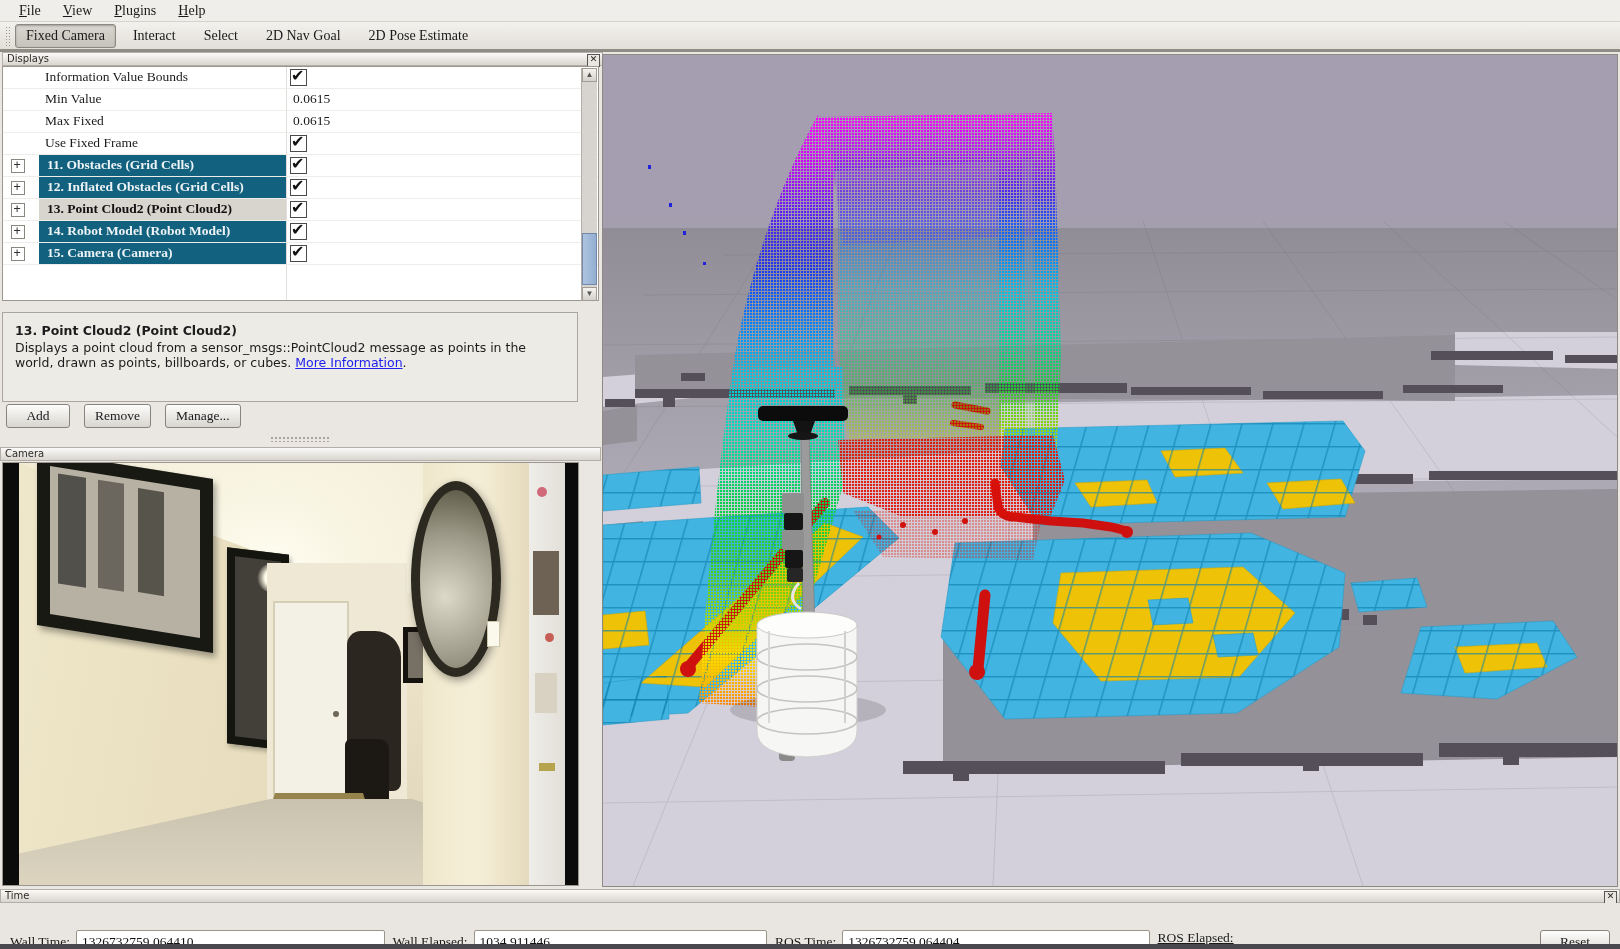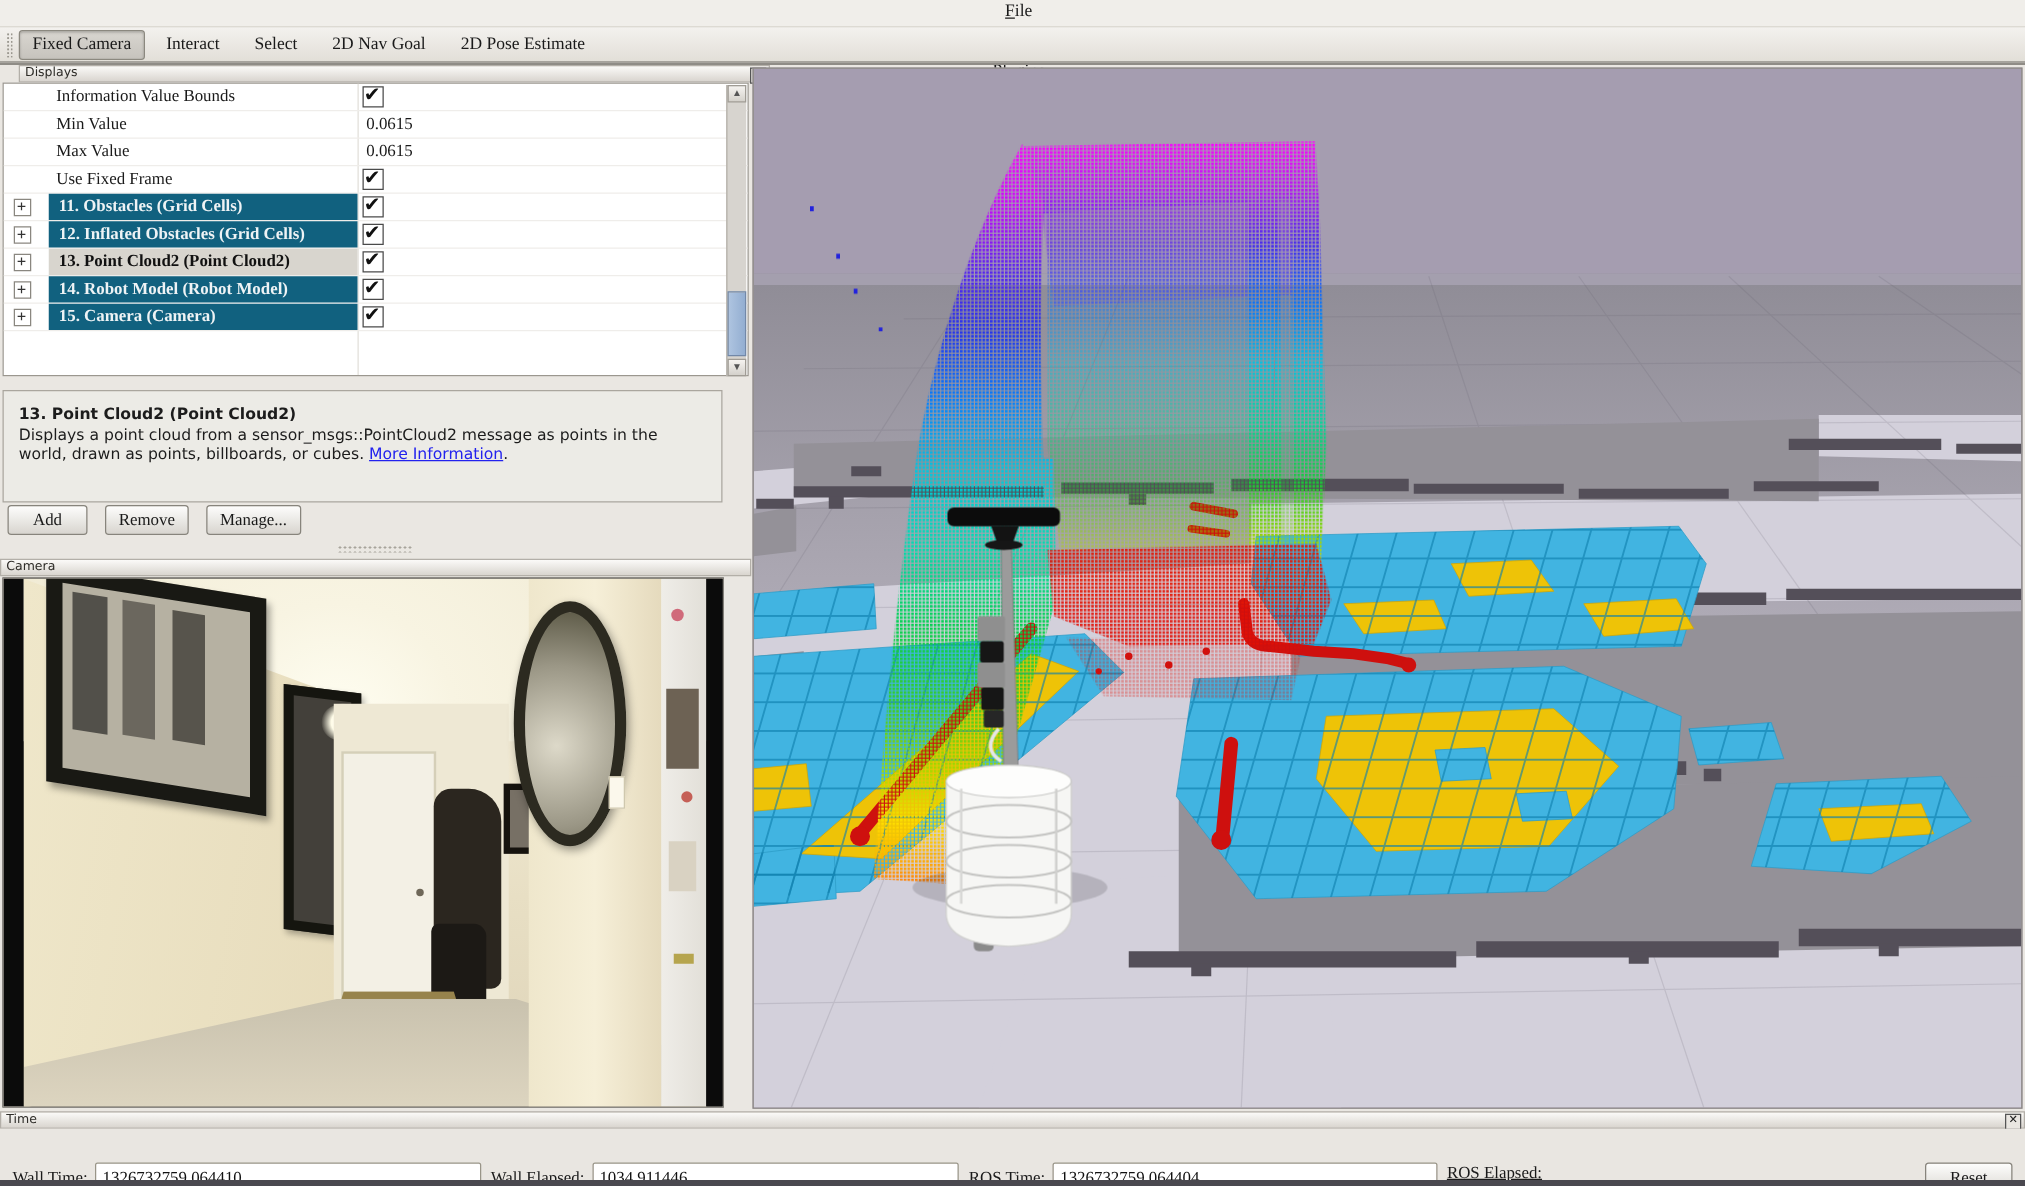--- a/index.html
+++ b/index.html
@@ -1,20 +1,20 @@
 <!DOCTYPE html>
 <html><head>
 <meta charset="utf-8">
 <style>
   html,body{margin:0;padding:0;background:#555;}
   .window{position:relative;width:1620px;height:949px;background:#eae7e2;overflow:hidden;
           font-family:"Liberation Serif", serif;color:#1a1a1a;}
   
   .menubar{position:absolute;left:0;top:0;width:100%;height:22px;background:#f0eeea;
-           border-bottom:1px solid #d6d3cc;display:flex;align-items:center;gap:4px;padding-left:10px;box-sizing:border-box;flex-direction:column;}
+           border-bottom:1px solid #d6d3cc;display:flex;align-items:center;gap:4px;padding-left:10px;box-sizing:border-box;}
   .menu-item{font-size:14px;padding:2px 9px;cursor:default;}
   .menu-item u{text-decoration:underline;}
   
   .toolbar{position:absolute;left:0;top:22px;width:100%;height:28px;
            background:linear-gradient(#f3f1ee,#e2dfd8);border-bottom:1px solid #908d87;
            display:flex;align-items:center;box-sizing:border-box;padding-left:4px;}
   .tb-handle{width:5px;height:20px;margin:0 5px 0 1px;
              background-image:radial-gradient(#9a978f 1px, transparent 1px);background-size:3px 3px;}
   .tool-btn{font-size:14px;padding:3px 10px;margin-right:6px;border:1px solid transparent;border-radius:3px;}
   .tool-btn.active{background:linear-gradient(#d9d6d0,#c6c3bd);border:1px solid #8b887f;
@@ -98,38 +98,38 @@
   <div class="toolbar">
     <div class="tb-handle"></div>
     <span class="tool-btn active">Fixed Camera</span>
     <span class="tool-btn">Interact</span>
     <span class="tool-btn">Select</span>
     <span class="tool-btn">2D Nav Goal</span>
     <span class="tool-btn">2D Pose Estimate</span>
   </div>
   <div class="under-tb"></div>
 
-  <div class="ptitle" style="left:15px;top:52px;width:601px;">
+  <div class="ptitle" style="left:2px;top:52px;width:601px;">
     <span>Displays</span>
     <span class="close-box">✕</span>
   </div>
 
   <div class="tree">
     <div class="colsep"></div>
 
     <div class="trow">
       <span class="tname">Information Value Bounds</span>
       <span class="cbox"></span>
     </div>
     <div class="trow">
       <span class="tname">Min Value</span>
       <span class="tval">0.0615</span>
     </div>
     <div class="trow">
-      <span class="tname">Max Value</span>
+      <span class="tname">Max Fixed</span>
       <span class="tval">0.0615</span>
     </div>
     <div class="trow">
       <span class="tname">Use Fixed Frame</span>
       <span class="cbox"></span>
     </div>
 
     <div class="trow">
       <span class="expander"></span>
       <div class="drow-hl sel">

